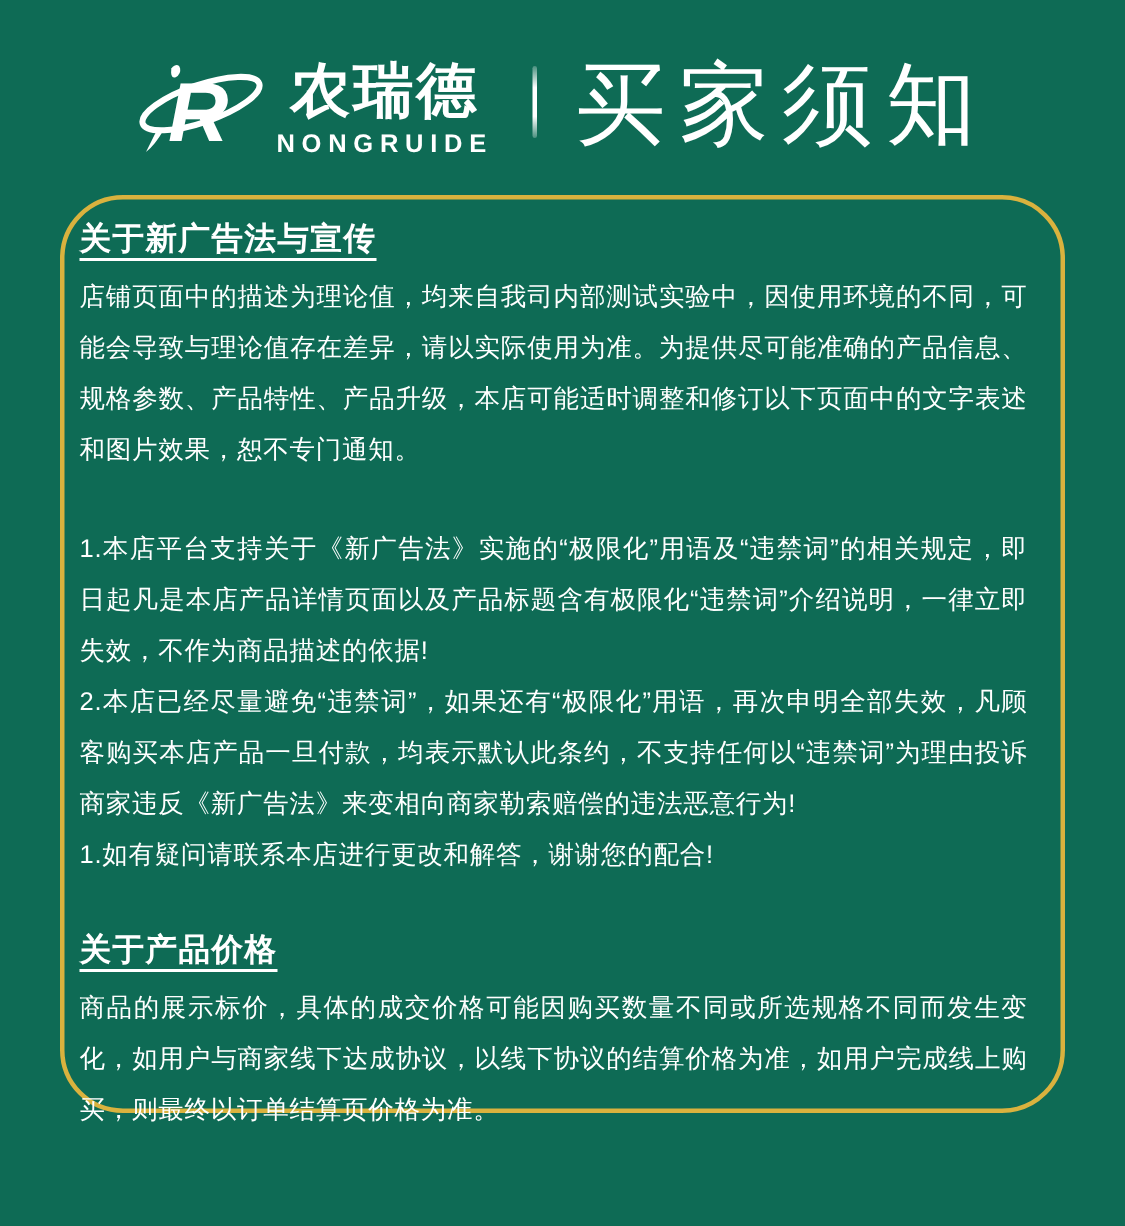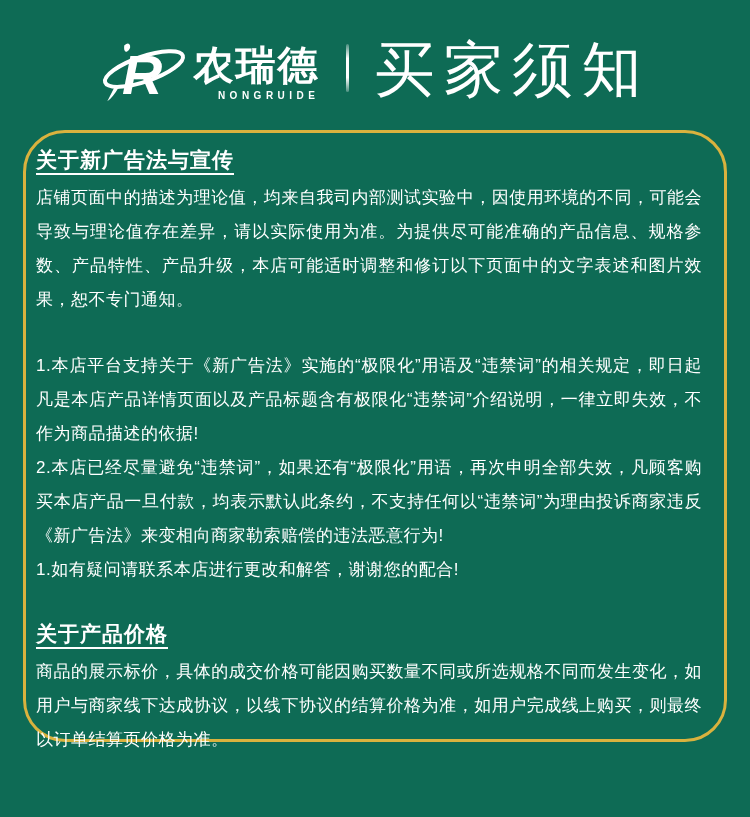--- a/index.html
+++ b/index.html
@@ -25,30 +25,30 @@
   .brand {
     display: flex;
     align-items: center;
   }
   .logo-mark {
     width: 88px;
     height: 80px;
     flex: 0 0 auto;
     margin-right: 6px;
   }
-  .wordmark { display: flex; flex-direction: column; align-items: flex-end; }
+  .wordmark { display: flex; flex-direction: column; align-items: center; }
   .brand-cn {
     font-size: 40px;
     font-weight: 700;
     letter-spacing: 2px;
     line-height: 1.1;
     white-space: nowrap;
   }
   .brand-en {
-    font-size: 10px;
+    font-size: 17px;
     font-weight: 600;
     letter-spacing: 4.5px;
     margin-top: 3px;
     white-space: nowrap;
   }
   .header-divider {
     width: 3px;
     height: 48px;
     margin: 0 26px 8px 26px;
     border-radius: 2px;
@@ -56,21 +56,21 @@
   }
   .page-title {
     font-size: 60px;
     font-weight: 400;
     letter-spacing: 9px;
     white-space: nowrap;
     margin-bottom: 4px;
   }
   
   .panel {
-    margin: 0 23px;
+    margin: 0 40px;
     height: 612px;
     border: 3px solid #D9B23E;
     border-radius: 42px;
     padding: 12px 22px 0 10px;
   }
   .section-heading {
     font-size: 21px;
     font-weight: 600;
     line-height: 30px;
     letter-spacing: 1px;

